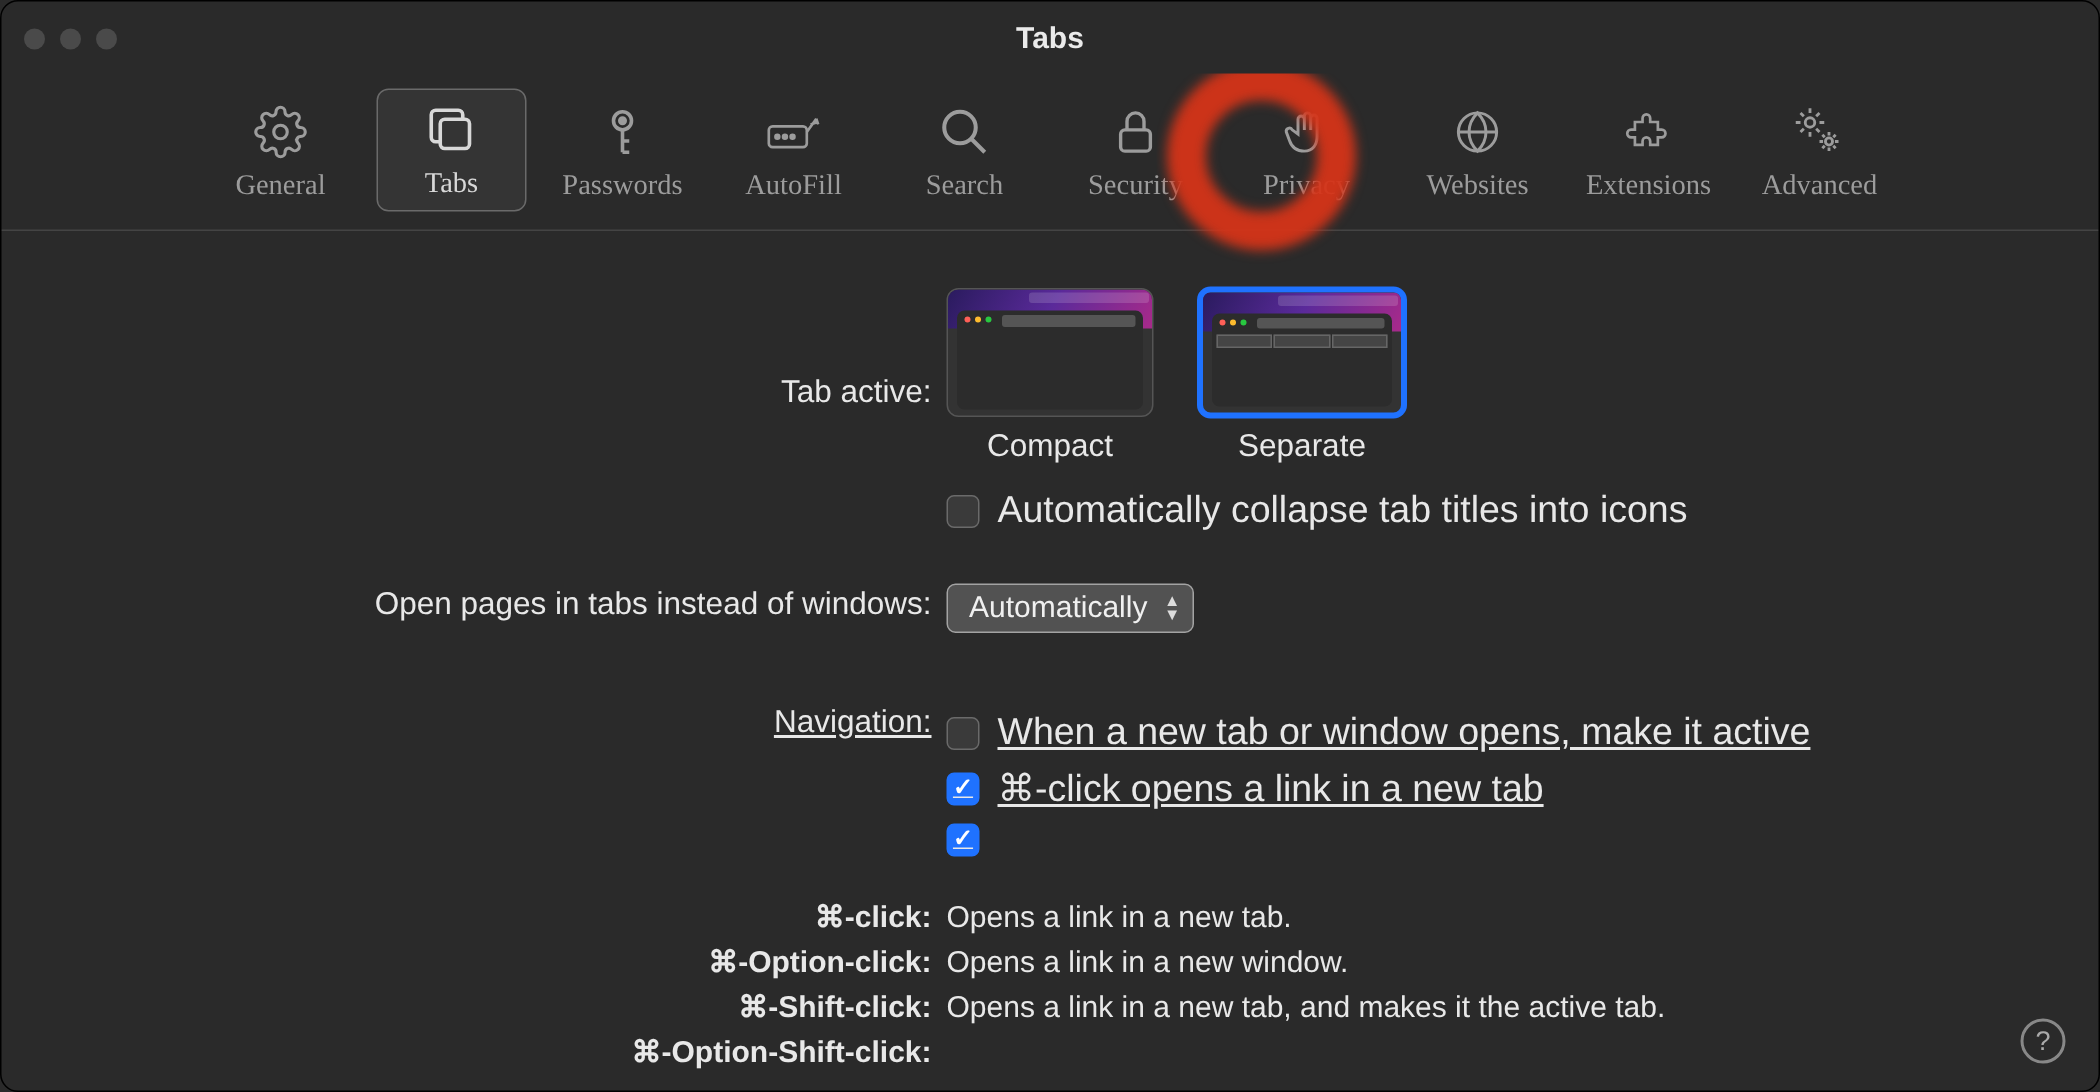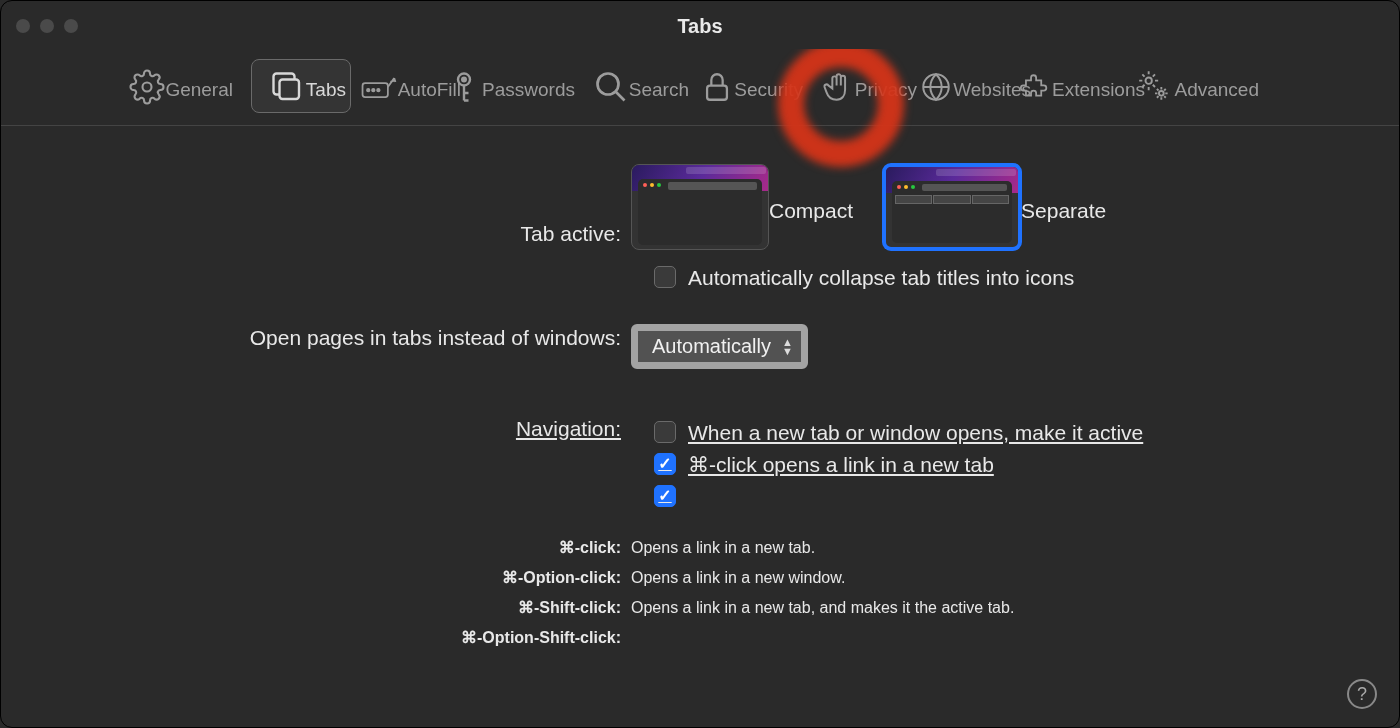--- a/index.html
+++ b/index.html
@@ -42,28 +42,29 @@
     }
     .toolbar {
       display: flex;
       justify-content: center;
       gap: 14px;
       padding: 8px 0 12px 0;
       border-bottom: 1px solid #444;
     }
     .toolbar-item {
       display: flex;
-      flex-direction: row;
+      flex-direction: column;
       align-items: center;
       justify-content: flex-end;
       width: 100px;
       padding: 8px 4px 6px 4px;
       border-radius: 8px;
       cursor: pointer;
       color: #9c9c9c;
+      font-family: Liberation Serif, serif;
     }
     .toolbar-item.selected {
       border: 1px solid #6a6a6a;
       background: #343434;
       color: #d8d8d8;
     }
     .toolbar-item .label {
       font-size: 19px;
       margin-top: 6px;
     }
@@ -94,21 +95,21 @@
     .row .right {
       flex: 1;
     }
     .layout-previews {
       display: flex;
       gap: 30px;
       align-items: flex-start;
     }
     .preview {
       display: flex;
-      flex-direction: row;
+      flex-direction: column;
       align-items: center;
     }
     .preview-box {
       width: 138px;
       height: 86px;
       border-radius: 8px;
       overflow: hidden;
       background: #333;
       position: relative;
       border: 1px solid #555;
@@ -184,25 +185,24 @@
       border: 1px solid #666;
     }
     .preview-label {
       text-align: center;
       font-size: 21px;
       margin-top: 8px;
       color: #e8e8e8;
     }
     .checkbox-row {
       display: flex;
-      align-items: flex-start;
+      align-items: center;
       gap: 12px;
       margin-top: 8px;
-      font-size: 21px;
-      margin-left: 23px;
+      font-size: 25px;
     }
     .checkbox {
       width: 22px;
       height: 22px;
       border-radius: 5px;
       border: 1px solid #6a6a6a;
       background: #3a3a3a;
       display: flex;
       align-items: center;
       justify-content: center;
@@ -216,21 +216,21 @@
       content: "✓";
       color: white;
       font-size: 16px;
       font-weight: bold;
       line-height: 1;
     }
     .select {
       display: inline-flex;
       align-items: center;
       background: #525252;
-      border: 7px solid #a3a3a3;
+      border: 1px solid #a3a3a3;
       border-radius: 6px;
       padding: 4px 30px 4px 14px;
       font-size: 20px;
       color: #f0f0f0;
       position: relative;
       margin-top: 2px;
     }
     .select .arrows {
       position: absolute;
       right: 8px;
@@ -238,21 +238,21 @@
       transform: translateY(-50%);
       font-size: 11px;
       line-height: 9px;
       color: #ddd;
     }
     .shortcuts {
       margin-top: 26px;
     }
     .shortcut-line {
       display: flex;
-      font-size: 16px;
+      font-size: 20px;
       line-height: 30px;
     }
     .shortcut-line .k {
       width: 590px;
       text-align: right;
       padding-right: 10px;
       font-weight: 600;
     }
     .shortcut-line .v {
       flex: 1;
@@ -314,40 +314,40 @@
       <svg viewBox="0 0 24 24" width="36" height="36" fill="none" stroke-width="1.6">
           <rect x="7" y="7" width="13" height="13" rx="2"></rect>
           <path d="M7 17H5a2 2 0 0 1-2-2V5a2 2 0 0 1 2-2h10a2 2 0 0 1 2 2v2"></path>
         </svg>
     </div>
     <div class="label">Tabs</div>
   </div>
 
   <div class="toolbar-item">
     <div class="toolbar-icon">
+      <svg viewBox="0 0 24 24" width="36" height="36" fill="none" stroke-width="1.6">
+          <circle cx="12" cy="7" r="4"></circle>
+          <circle cx="12" cy="7" r="1.2" fill="currentColor"></circle>
+          <path d="M12 11v10 M12 16h3 M12 21h3"></path>
+        </svg>
+    </div>
+    <div class="label">Passwords</div>
+  </div>
+
+  <div class="toolbar-item">
+    <div class="toolbar-icon">
       <svg viewBox="0 0 30 24" width="42" height="34" fill="none" stroke-width="1.4">
           <rect x="2" y="9" width="20" height="11" rx="2"></rect>
           <circle cx="6.5" cy="14.5" r="1" fill="currentColor"></circle>
           <circle cx="10.5" cy="14.5" r="1" fill="currentColor"></circle>
           <circle cx="14.5" cy="14.5" r="1" fill="currentColor"></circle>
           <path d="M22 12l5-7 M24 8l3-1 M27 5l1 3"></path>
         </svg>
     </div>
     <div class="label">AutoFill</div>
-  </div>
-
-  <div class="toolbar-item">
-    <div class="toolbar-icon">
-      <svg viewBox="0 0 24 24" width="36" height="36" fill="none" stroke-width="1.6">
-          <circle cx="12" cy="7" r="4"></circle>
-          <circle cx="12" cy="7" r="1.2" fill="currentColor"></circle>
-          <path d="M12 11v10 M12 16h3 M12 21h3"></path>
-        </svg>
-    </div>
-    <div class="label">Passwords</div>
   </div>
 
   <div class="toolbar-item">
     <div class="toolbar-icon">
       <svg viewBox="0 0 24 24" width="36" height="36" fill="none" stroke-width="1.8">
           <circle cx="10" cy="10" r="7"></circle>
           <path d="M21 21l-6-6"></path>
         </svg>
     </div>
     <div class="label">Search</div>

